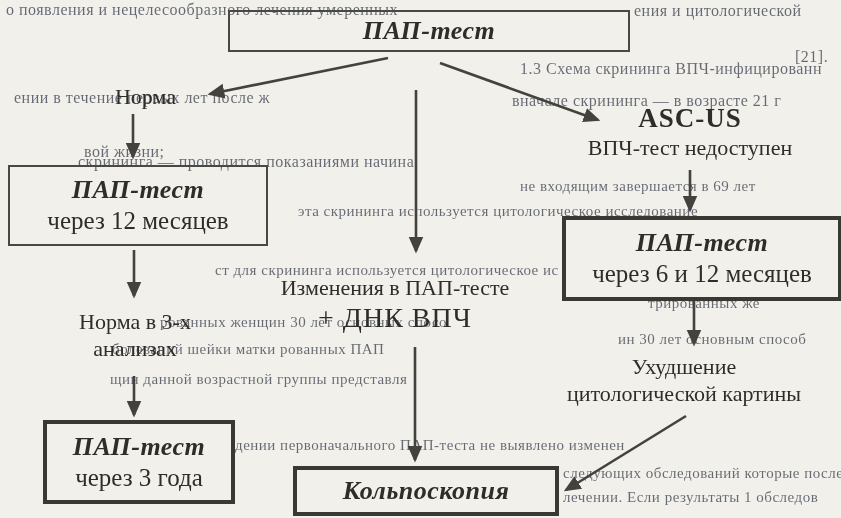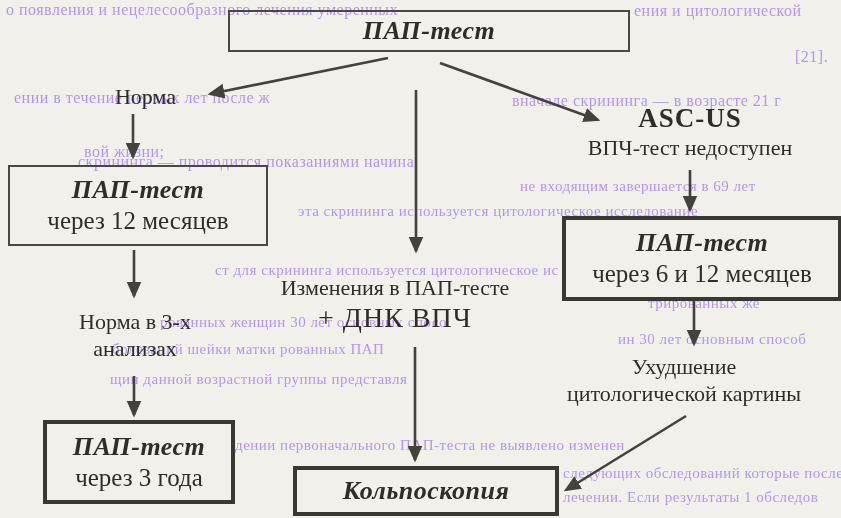--- a/index.html
+++ b/index.html
@@ -9,21 +9,21 @@
     background:#f2f0eb;
     overflow:hidden;
     font-family:"Liberation Serif","DejaVu Serif",serif;
     color:#2e2d29;
   }
   
   .frag{
     position:absolute;
     white-space:nowrap;
     font-size:16px;
-    color:#8b5cf6;
+    color:#0f172a;
     opacity:.62;
     filter:blur(.4px);
     letter-spacing:.5px;
     z-index:1;
     pointer-events:none;
   }
   .frag.sm{font-size:15px;}
   
   #arrows{position:absolute;left:0;top:0;z-index:3;}
   
@@ -46,20 +46,21 @@
   .plusline{font-size:28px;letter-spacing:1px;}
 </style>
 </head>
 <body>
 
 <div id="canvas">
 
   <div class="frag" style="left:6px;top:1px">о появления и нецелесообразного лечения умеренных</div>
   <div class="frag" style="left:634px;top:2px">ения и цитологической</div>
   <div class="frag" style="left:795px;top:48px">[21].</div>
+  <div class="frag" style="left:520px;top:60px">1.3 Схема скрининга ВПЧ-инфицированн</div>
   <div class="frag" style="left:14px;top:89px">ении в течение первых лет после ж</div>
   <div class="frag" style="left:512px;top:92px">вначале скрининга — в возрасте 21 г</div>
   <div class="frag" style="left:84px;top:143px">вой жизни;</div>
   <div class="frag" style="left:78px;top:153px">скрининга — проводится показаниями начина</div>
   <div class="frag sm" style="left:520px;top:178px">не входящим завершается в 69 лет</div>
   <div class="frag sm" style="left:298px;top:203px">эта скрининга используется цитологическое исследование</div>
   <div class="frag sm" style="left:215px;top:262px">ст для скрининга используется цитологическое ис</div>
   <div class="frag sm" style="left:648px;top:295px">трированных же</div>
   <div class="frag sm" style="left:160px;top:314px">рованных женщин 30 лет основных спосо</div>
   <div class="frag sm" style="left:618px;top:331px">ин 30 лет основным способ</div>

